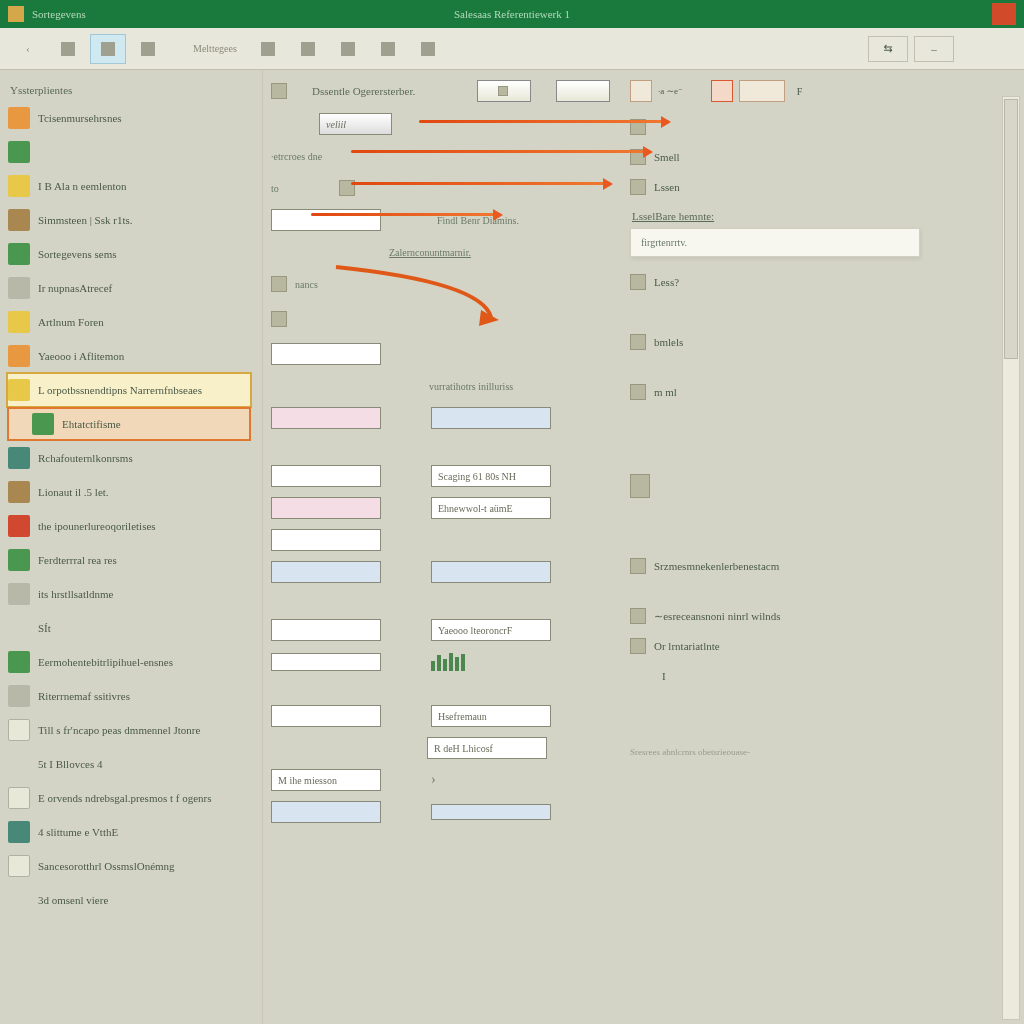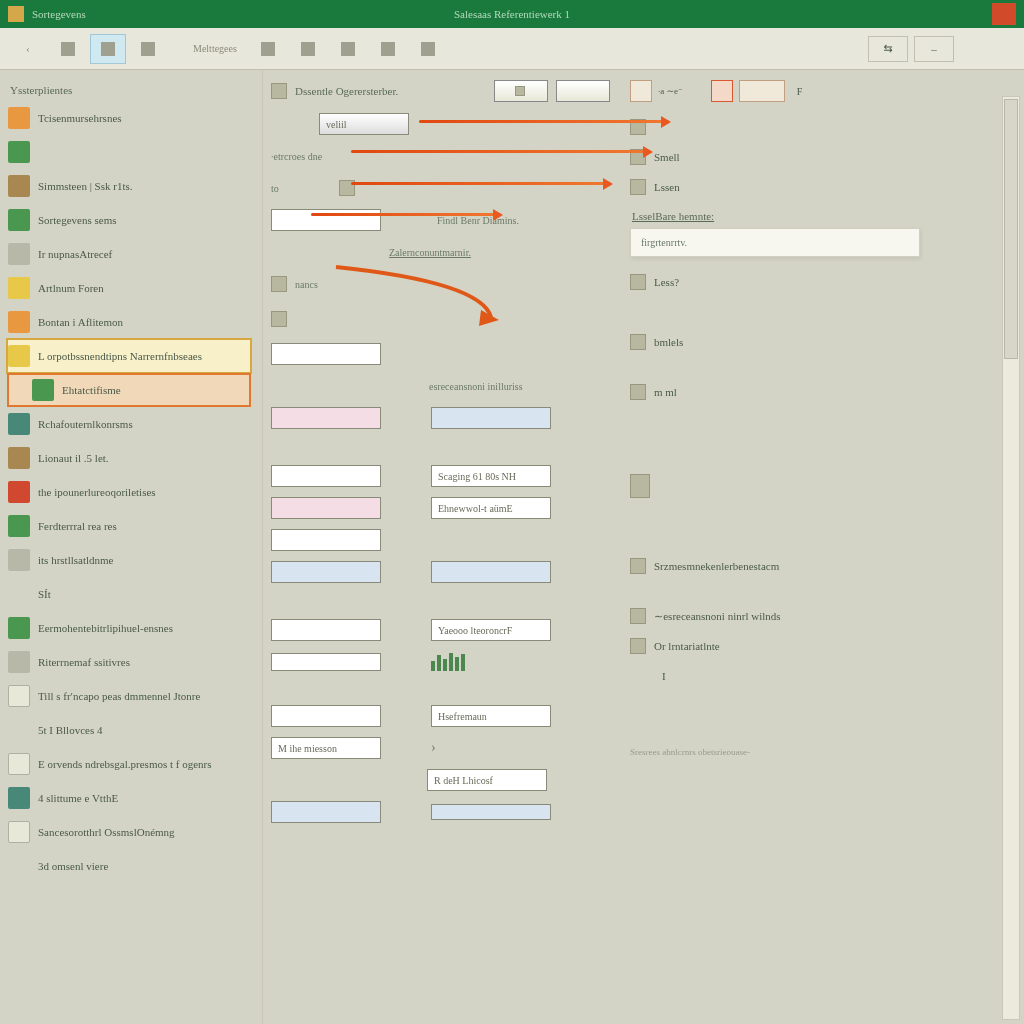--- a/index.html
+++ b/index.html
@@ -82,28 +82,28 @@
 .txtbox {
   height: 22px; border: 1px solid #8a8a7a;
   background: #fff; padding: 0 6px;
   display: flex; align-items: center;
   font-size: 10px; color: #6a6a5a;
 }
 .txtbox.pink { background: #f4dde4; }
 .txtbox.blue { background: #d8e4ef; }
 .txtbox.w1 { width: 110px; }
 .txtbox.w2 { width: 120px; }
-.txtbox.w3 { width: 90px; }
+.txtbox.w3 { width: 73px; font-style: italic; }
 .mid-top-btn {
   height: 22px; width: 54px;
   border: 1px solid #888; background: linear-gradient(#fff,#e8e8d8);
   display: flex; align-items:center; justify-content:center;
   font-size: 10px;
 }
-.mid-header { display:flex; align-items:center; gap: 8px; margin-bottom: 6px; }
+.mid-header { display:flex; align-items:center; gap: 25px; margin-bottom: 6px; }
 .arrow { position:absolute; height:3px; background:linear-gradient(90deg,#e04810,#f07830); border-radius:2px; }
 .arrow::after { content:''; position:absolute; right:-8px; top:-4px; border:6px solid transparent; border-left:10px solid #e85820; }
 .small-icon { width:16px; height:16px; background:#b8b8a0; border:1px solid #989880; flex-shrink:0; }
 .right .sect-title { margin-top: 8px; }
 .dropdown {
   background:#f8f7ef; border:1px solid #d0cfc0;
   width: 290px; padding: 4px 0;
   box-shadow: 1px 2px 4px rgba(0,0,0,0.08);
 }
 .dropdown .opt { padding: 4px 10px; font-size: 10px; color:#6a7a6a; }
@@ -171,38 +171,42 @@
     <div id="left-list">
         <div class="row">
           <div class="icon ic-ora"></div>
           <div class="label">Tcisenmursehrsnes</div>
         </div>
         <div class="row">
           <div class="icon ic-grn"></div>
           <div class="label"></div>
         </div>
         <div class="row">
+          <div class="icon ic-yel"></div>
+          <div class="label">I B Ala n eemlenton</div>
+        </div>
+        <div class="row">
           <div class="icon ic-brn"></div>
           <div class="label">Simmsteen | Ssk r1ts.</div>
         </div>
         <div class="row">
           <div class="icon ic-grn"></div>
           <div class="label">Sortegevens sems</div>
         </div>
         <div class="row">
           <div class="icon ic-gry"></div>
           <div class="label">Ir nupnasAtrecef</div>
         </div>
         <div class="row">
           <div class="icon ic-yel"></div>
           <div class="label">Artlnum Foren</div>
         </div>
         <div class="row">
           <div class="icon ic-ora"></div>
-          <div class="label">Bontan i Aflitemon</div>
+          <div class="label">Yaeooo i Aflitemon</div>
         </div>
         <div class="row sel2">
           <div class="icon ic-yel"></div>
           <div class="label">L orpotbssnendtipns Narrernfnbseaes</div>
         </div>
         <div class="row sel">
           <div class="icon ic-grn"></div>
           <div class="label">Ehtatctifisme</div>
         </div>
         <div class="row">
@@ -310,21 +314,21 @@
     <div class="field-row" style="height:38px">
       <div class="small-icon"></div>
     </div>
 
     <div class="field-row">
       <div class="txtbox w1"></div>
       <div style="flex:1"></div>
     </div>
     <div class="field-row">
       <div style="width:150px"></div>
-      <div class="field-lbl">esreceansnoni inilluriss</div>
+      <div class="field-lbl">vurratihotrs inilluriss</div>
     </div>
     <div class="field-row">
       <div class="txtbox pink w1"></div>
       <div style="width:34px"></div>
       <div class="txtbox blue w2"></div>
     </div>
     <div class="field-row" style="height:26px"></div>
     <div class="field-row">
       <div class="txtbox w1"></div>
       <div style="width:34px"></div>
@@ -361,27 +365,27 @@
           <span style="height:17px"></span>
         </div>
     </div>
     <div class="field-row" style="height:22px"></div>
     <div class="field-row">
       <div class="txtbox w1"></div>
       <div style="width:34px"></div>
       <div class="txtbox w2">Hsefremaun</div>
     </div>
     <div class="field-row">
-      <div class="txtbox w1">M ihe  miesson</div>
-      <div style="width:34px"></div>
-      <div style="font-size:14px;color:#7a7a6a">›</div>
-    </div>
-    <div class="field-row">
       <div style="width:148px"></div>
       <div class="txtbox w2">R deH   Lhicosf</div>
+    </div>
+    <div class="field-row">
+      <div class="txtbox w1">M ihe  miesson</div>
+      <div style="width:34px"></div>
+      <div style="font-size:14px;color:#7a7a6a">›</div>
     </div>
     <div class="field-row">
       <div class="txtbox blue w1"></div>
       <div style="width:34px"></div>
       <div class="txtbox blue w2" style="height:16px"></div>
     </div>
   </div>
 
   <div class="panel right">
     <div class="top-icon-row" style="margin-bottom:10px">

